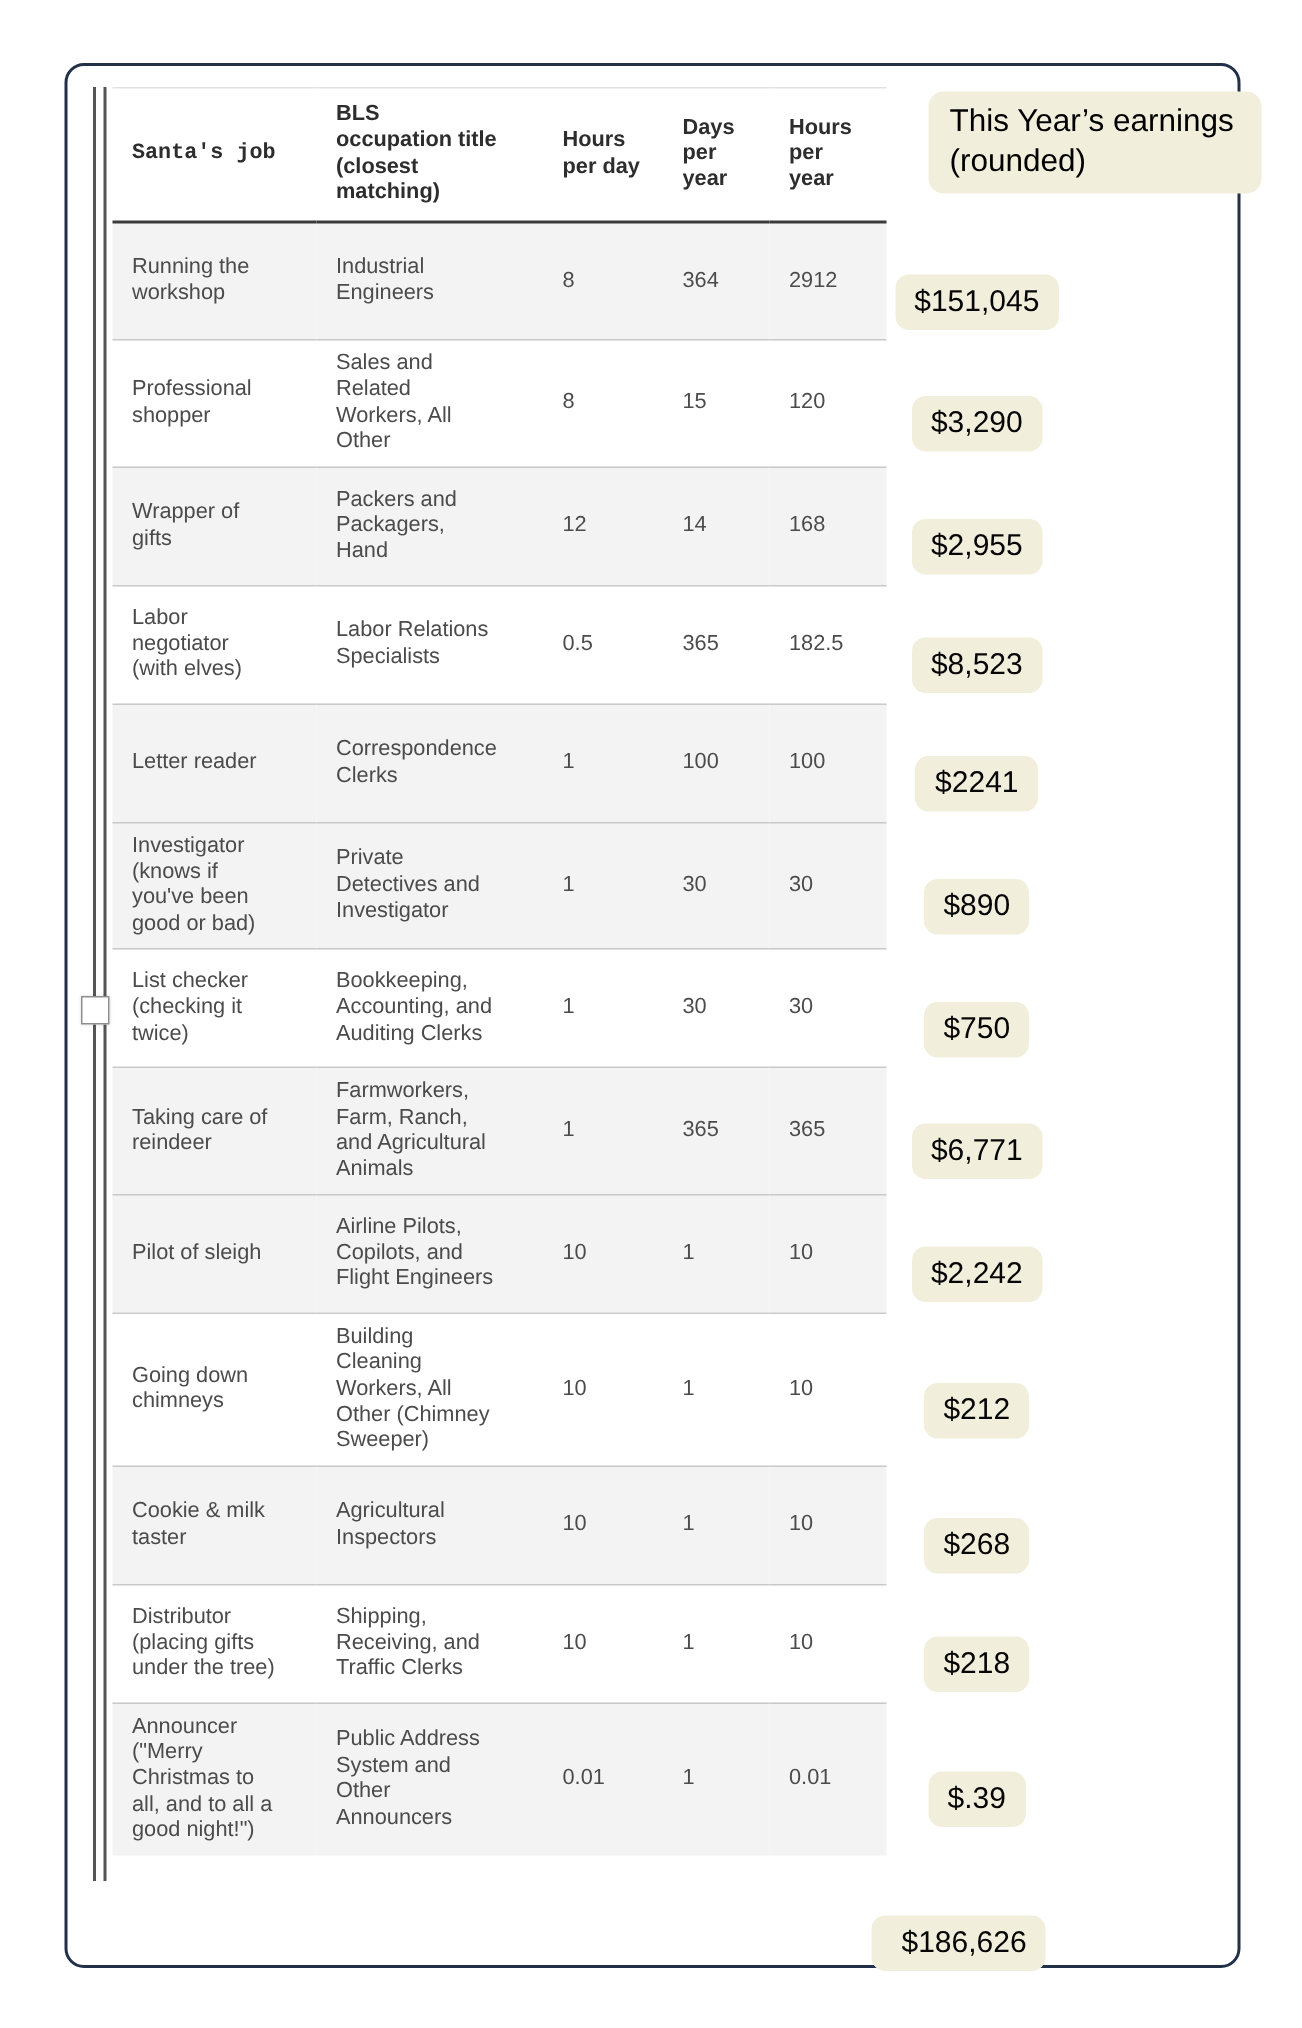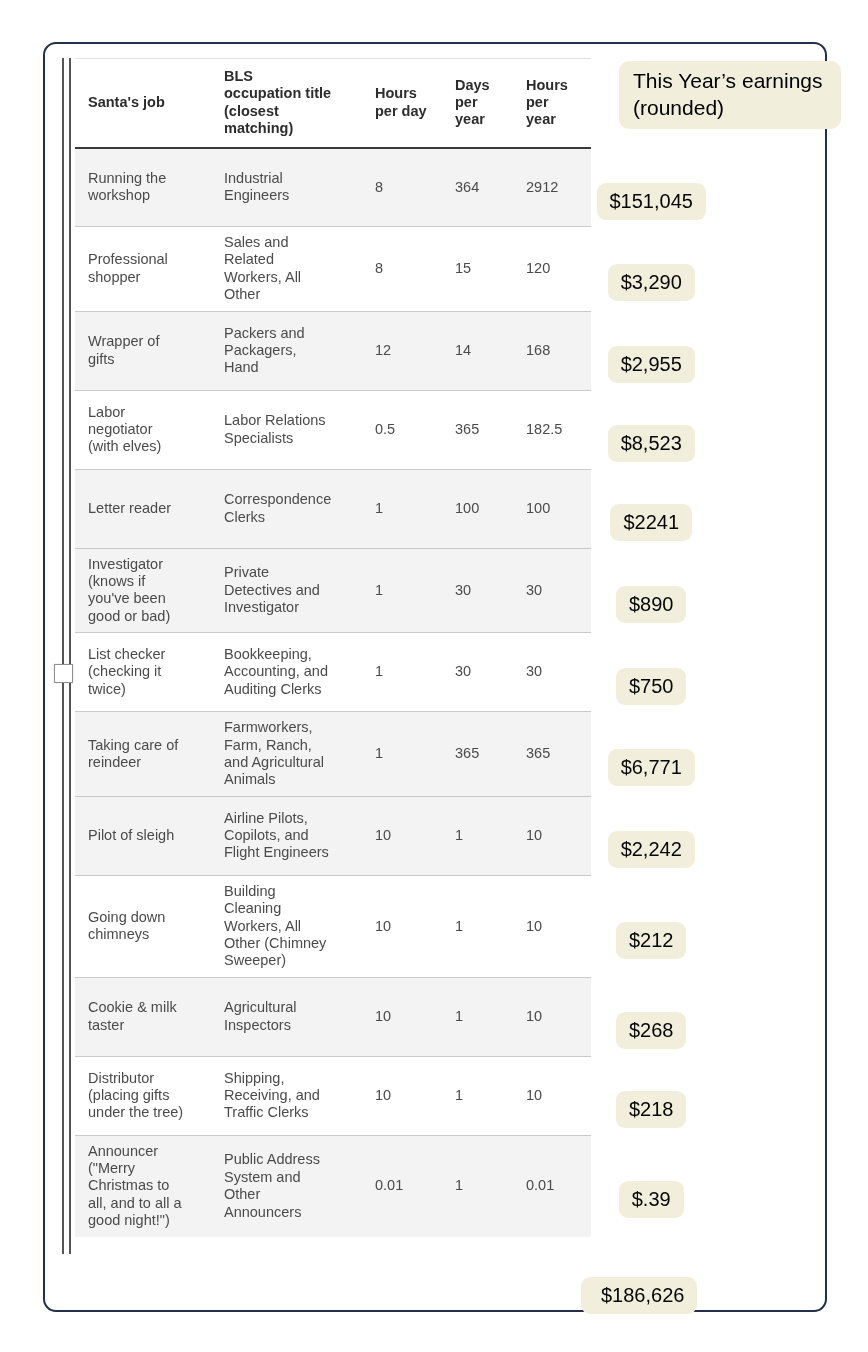--- a/index.html
+++ b/index.html
@@ -40,21 +40,21 @@
   }
 
   
   .table-wrap{position:absolute;left:75px;top:58px;z-index:1;}
   table{border-collapse:collapse;table-layout:fixed;font-size:14.5px;line-height:1.2;color:var(--cell-text);}
   col.c1{width:136px;} col.c2{width:151px;} col.c3{width:80px;} col.c4{width:71px;} col.c5{width:78px;} col.c6{width:115px;}
   th,td{vertical-align:middle;text-align:left;padding:7px 10px 7px 13px;}
   td.c-job{padding-right:26px;margin-top:16px;}
   td.c-bls{padding-right:29px;}
   th{font-weight:bold;color:var(--header-text);padding-top:9px;padding-bottom:9px;}
-  th.h-job{padding-right:26px;}
+  th.h-job{padding-right:26px;font-family:Liberation Mono, monospace;}
   th.h-bls{padding-right:29px;}
   th:not(.earn-head){border-top:1px solid #e2e2e2;border-bottom:2px solid var(--header-rule);}
   tbody tr td:not(.earn-cell){border-top:1px solid var(--row-line);}
   tbody tr:first-child td:not(.earn-cell){border-top:none;}
   tbody tr.stripe td:not(.earn-cell){background:var(--stripe);}
   tbody tr.total-row td{border-top:none !important;background:transparent !important;padding-top:12px;}
 
   .earn-cell{text-align:center;padding:7px 2px;}
   .earn-head{position:relative;padding:0;}
 

